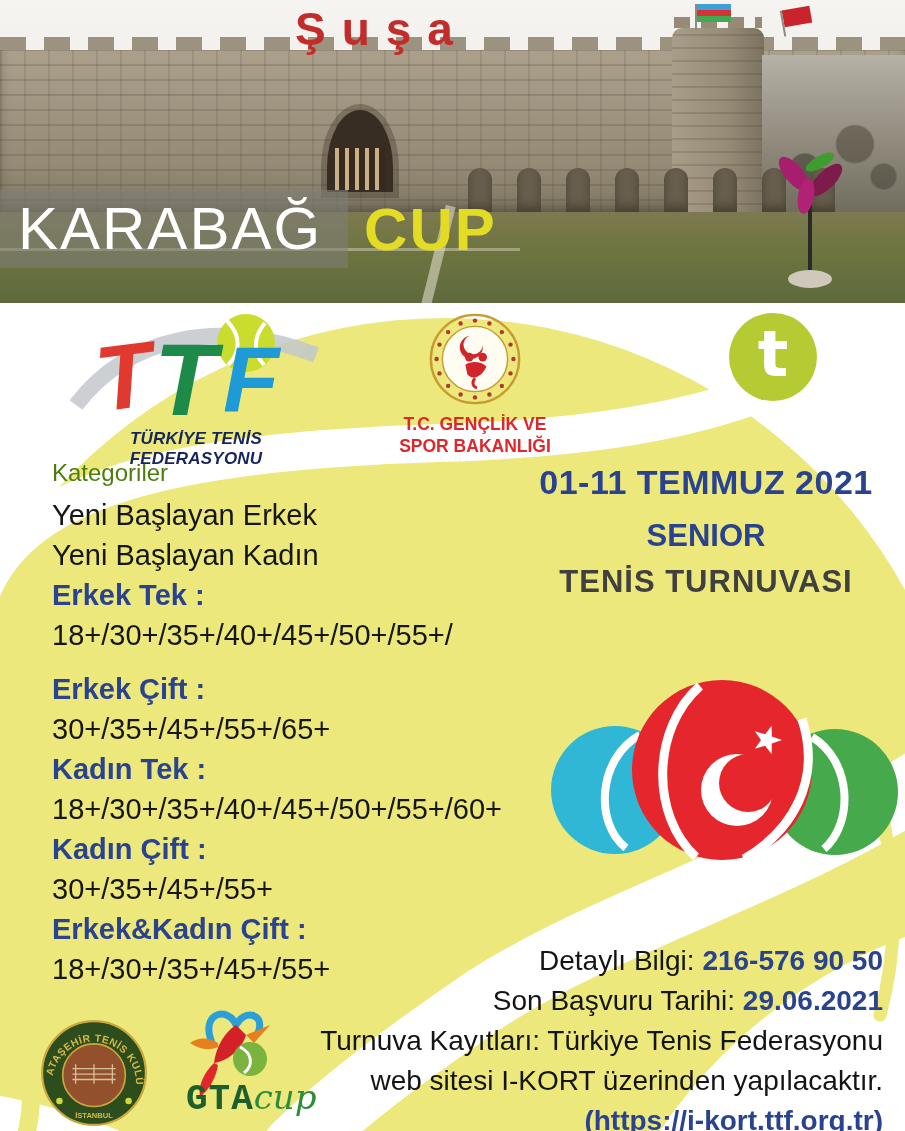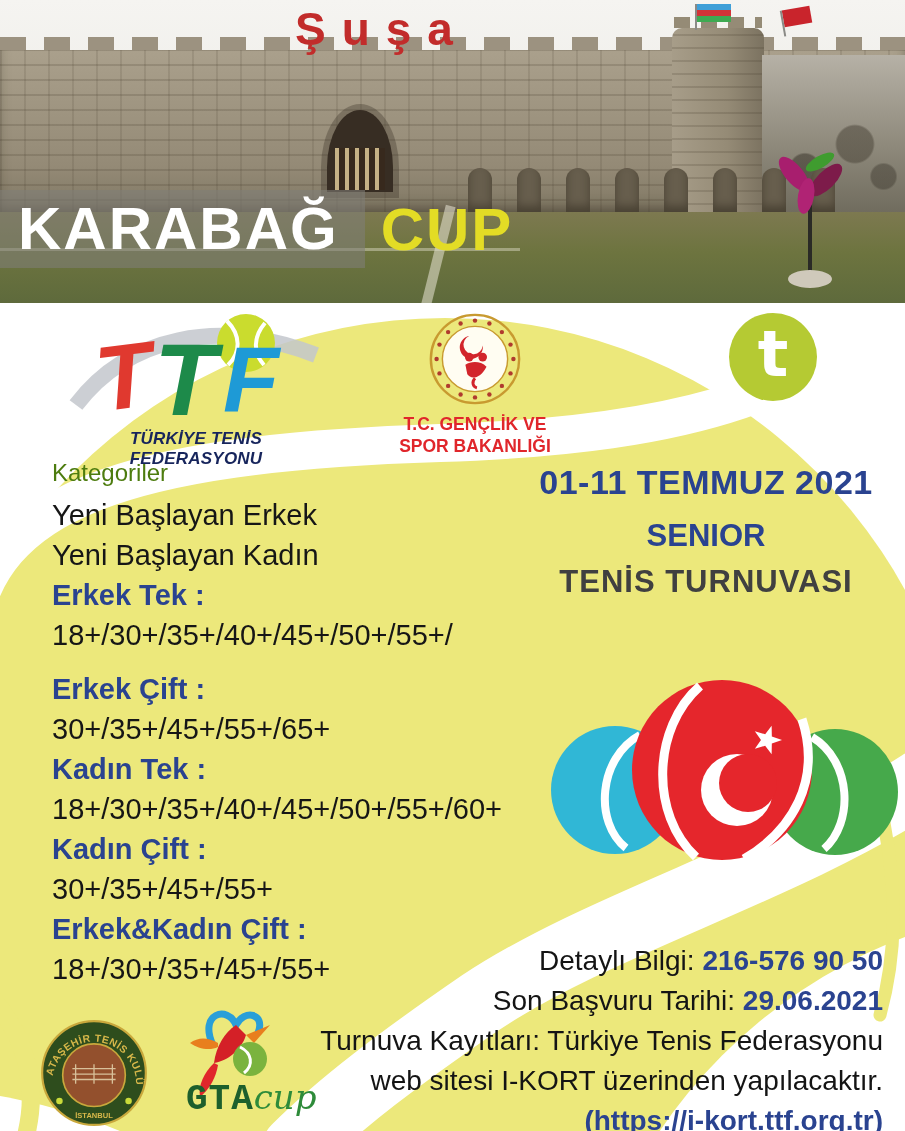--- a/index.html
+++ b/index.html
@@ -50,21 +50,21 @@
         background:rgba(226,223,205,.45);}
   .flag-az{position:absolute;left:697px;top:4px;width:34px;height:18px;
         background:linear-gradient(180deg,#3f9fd8 0 33%,#d23438 33% 66%,#3faa52 66% 100%);}
   .flag-az::after{content:"";position:absolute;left:-2px;top:0;width:2px;height:26px;background:#8a8a86;}
   .flag-tr{position:absolute;left:783px;top:8px;width:28px;height:17px;background:#c9242c;
         transform:rotate(-10deg);}
   .flag-tr::after{content:"";position:absolute;left:-2px;top:0;width:2px;height:26px;background:#8a8a86;}
   .pinwheel{position:absolute;left:770px;top:140px;}
   .hero-title{position:absolute;left:0;top:190px;display:flex;align-items:center;}
   .hero-title .banner{background:rgba(128,126,119,.58);height:78px;line-height:78px;
-        padding:0 26px 0 18px;color:#ffffff;font-size:60px;font-weight:700;letter-spacing:2px;}
+        padding:0 26px 0 18px;color:#ffffff;font-size:60px;font-weight:400;letter-spacing:2px;}
   .hero-title .cup{margin-left:16px;color:#e3dc25;font-size:60px;font-weight:800;letter-spacing:2px;}
 
   
   .ball-section{position:absolute;left:0;top:303px;width:905px;height:828px;background:#ffffff;}
   .ball-bg{position:absolute;left:0;top:0;}
 
   .logo-ttf{position:absolute;left:68px;top:4px;width:256px;text-align:center;}
   .ttf-caption{margin-top:-4px;font-size:17px;font-weight:700;font-style:italic;
         color:#17255c;letter-spacing:.2px;}
   .logo-ministry{position:absolute;left:376px;top:8px;width:198px;text-align:center;}

